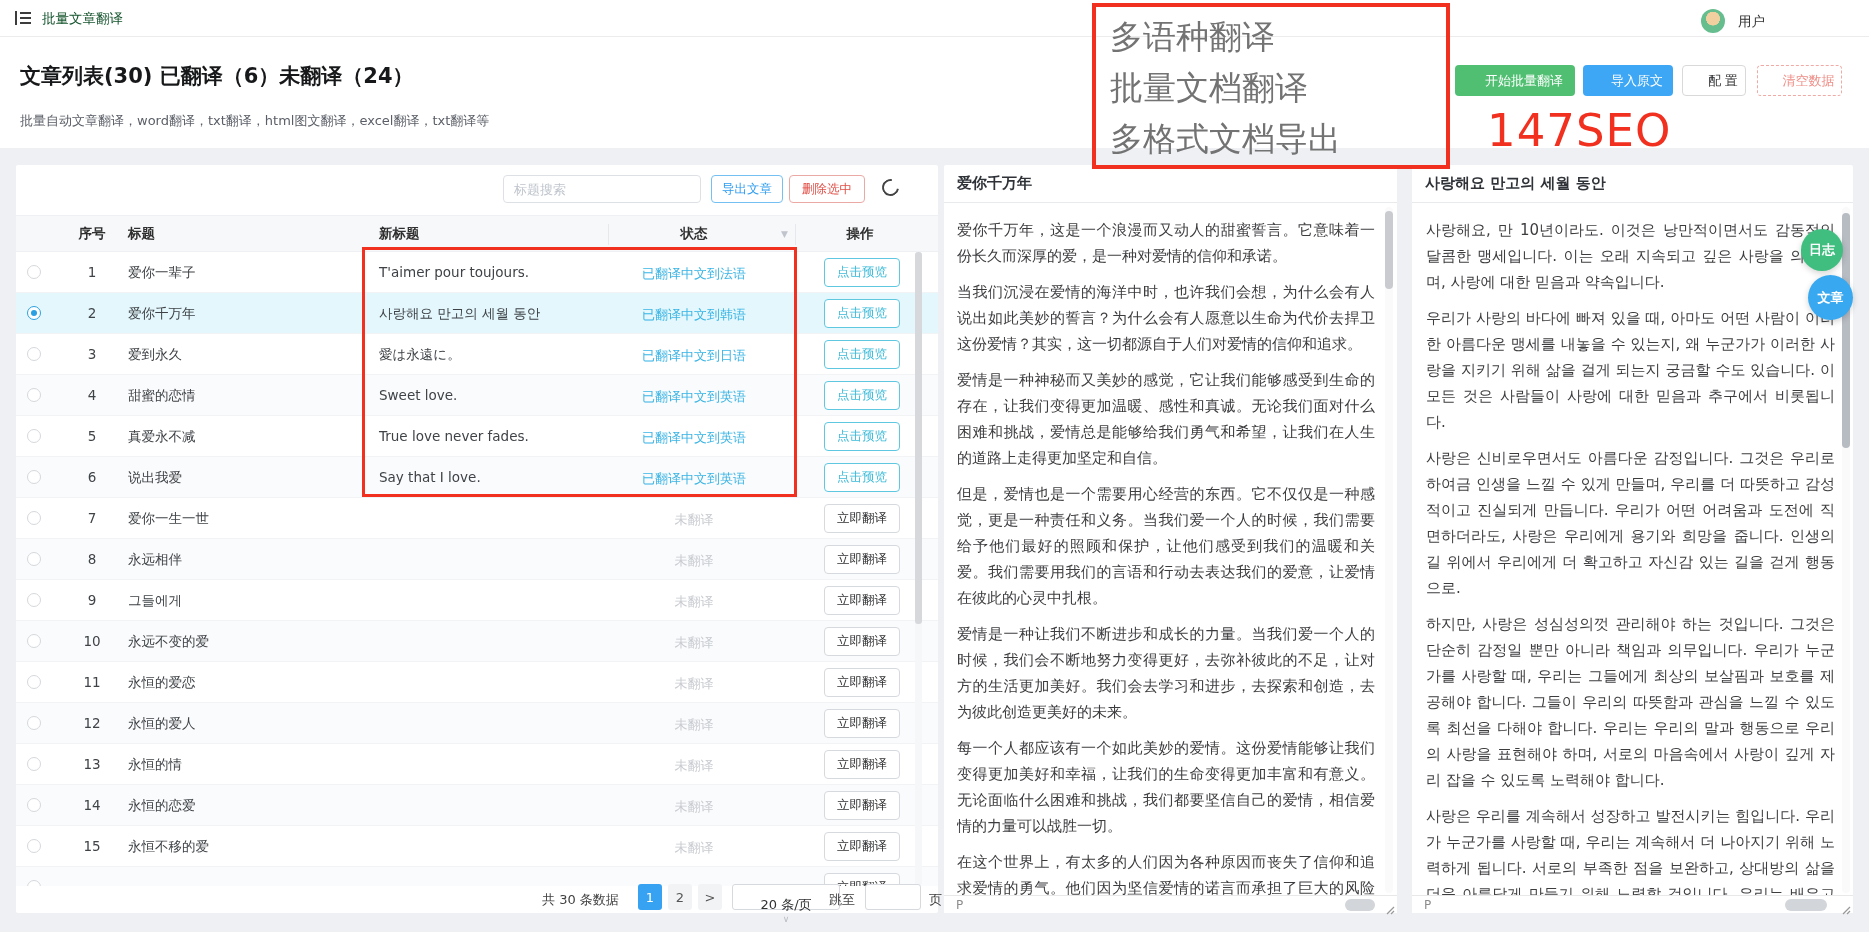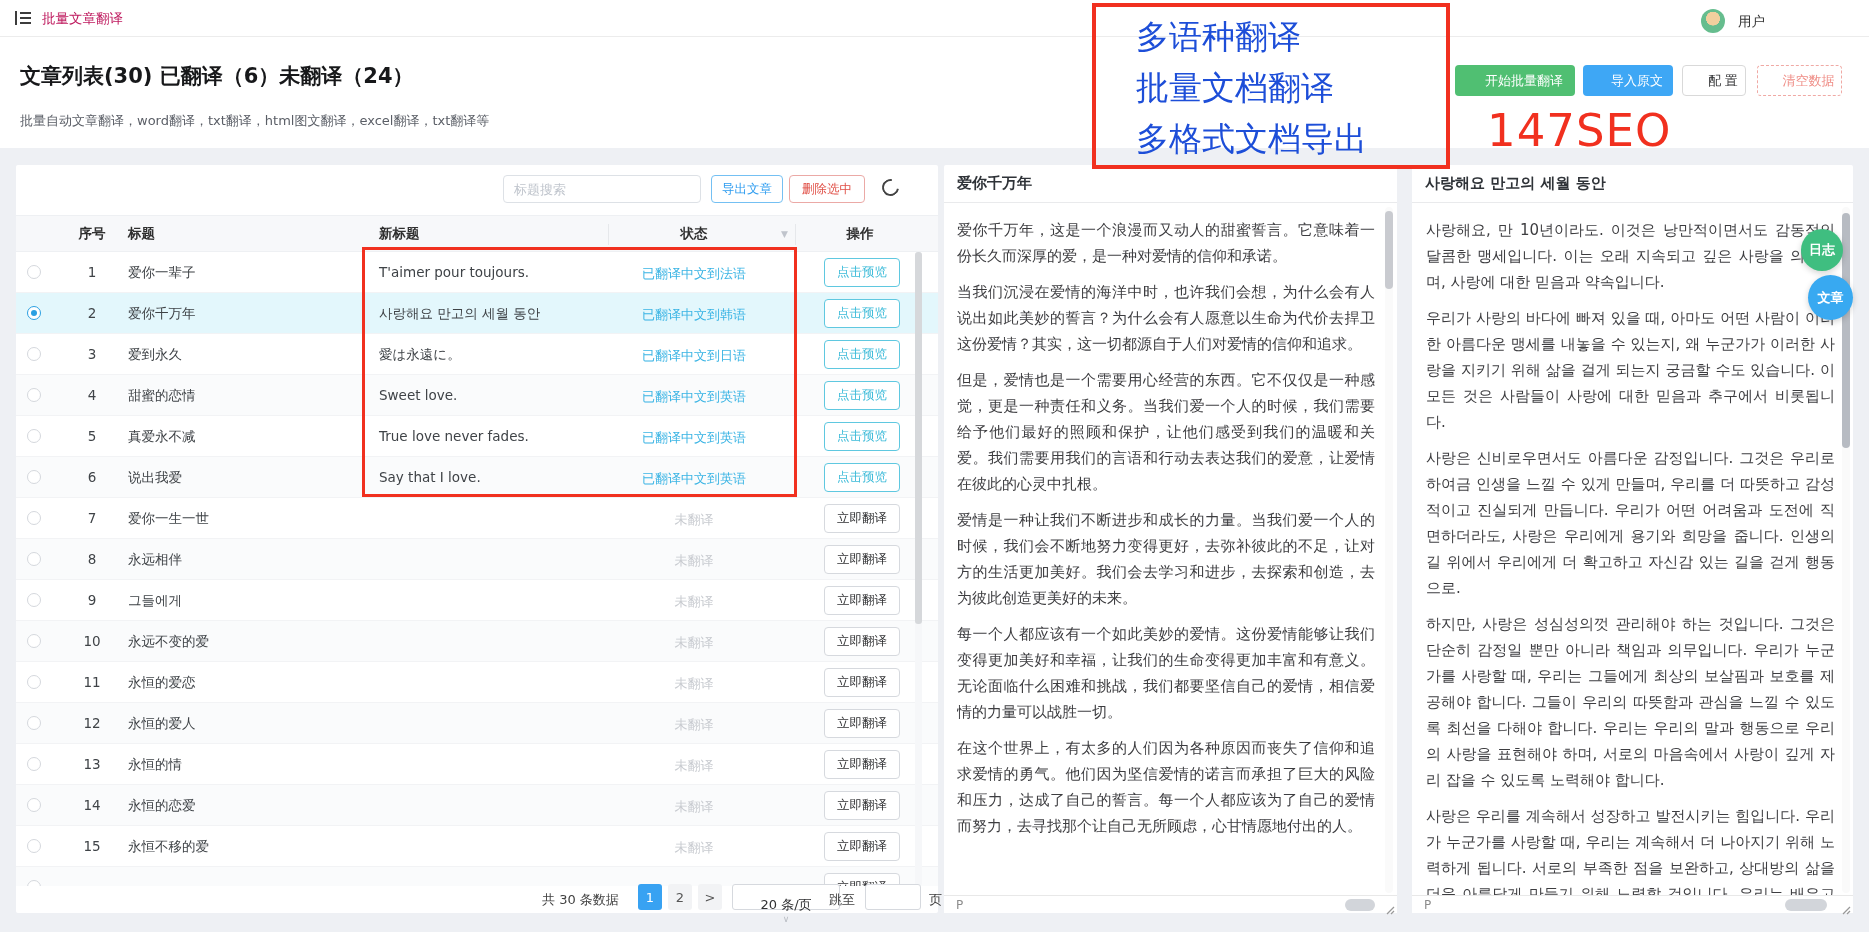--- a/index.html
+++ b/index.html
@@ -8,37 +8,37 @@
     position: relative;
     background: #eef0f4;
     font-family: "DejaVu Sans", "Liberation Sans", sans-serif;
     overflow: hidden;
     color: #303133;
   }
   
   .header-band { position:absolute; left:0; top:0; width:1869px; height:148px; background:#fff; }
   .topbar-border { position:absolute; left:0; top:36px; width:1869px; height:1px; background:#ececec; }
   .fold-icon { position:absolute; left:14px; top:9px; width:18px; height:18px; cursor:pointer; }
-  .topbar-title { position:absolute; left:42px; top:10px; font-size:13.5px; color:#be185d; }
+  .topbar-title { position:absolute; left:42px; top:10px; font-size:13.5px; color:#14532d; }
   .avatar { position:absolute; left:1701px; top:9px; width:24px; height:24px; border-radius:50%;
             background: radial-gradient(circle at 50% 40%, #f2cf9e 0 36%, #66bd8e 38%); border:1px solid #d9ead f0; }
   .user-label { position:absolute; left:1738px; top:13px; font-size:13.5px; color:#333; }
   .page-title { position:absolute; left:20px; top:62px; font-size:21px; font-weight:700; color:#17181a; }
   .page-subtitle { position:absolute; left:20px; top:112px; font-size:13px; color:#5a5e66; }
   
   .hbtn { position:absolute; top:65px; height:31px; border-radius:4px; font-size:13px;
           display:flex; align-items:center; justify-content:center; cursor:pointer; border:none; background:#fff;padding-left:18px; }
   .btn-start  { left:1455px; width:120px; background:#50bf72; color:#fff; }
   .btn-import { left:1583px; width:90px;  background:#3ea7f5; color:#fff; }
   .btn-config { left:1682px; width:64px;  border:1px solid #d9d9d9; color:#303133; }
   .btn-clear  { left:1757px; width:85px;  border:1px dashed #f0a9a4; color:#ef8d86; }
   
   .ann-box { position:absolute; left:1092px; top:3px; width:358px; height:166px; border:4px solid #f1301f;
              z-index:60; padding:4px 0 0 14px; display:flex; flex-direction:column; justify-content:space-around; background:transparent; }
-  .ann-line { font-size:33px; color:#1d4ed8; line-height:50px; white-space:nowrap;margin-left:26px; }
+  .ann-line { font-size:33px; color:#737373; line-height:50px; white-space:nowrap; }
   .brand { position:absolute; left:1487px; top:104px; font-size:45px; color:#f1301f; z-index:60; letter-spacing:1px; }
   
   .card { position:absolute; top:165px; background:#fff; border-radius:2px; }
   .card-list  { left:16px;   width:922px; height:748px; }
   .card-src   { left:944px;  width:453px; height:748px; }
   .card-tgt   { left:1412px; width:441px; height:748px; }
   
   .search-input { position:absolute; left:487px; top:10px; width:198px; height:28px; border:1px solid #dde1e6;
                   border-radius:4px; padding:0 10px; font-size:13px; color:#333; font-family:inherit; }
   .search-input::placeholder { color:#bfc4cc; }
@@ -321,20 +321,21 @@
   <span class="pg pg-jump-label">跳至</span>
   <input class="pg-input" style="">
   <span class="pg pg-unit">页</span>
 </div>
 
 <div class="card card-src">
   <div class="panel-title">爱你千万年</div>
   <div class="panel-body">
       <p>爱你千万年，这是一个浪漫而又动人的甜蜜誓言。它意味着一份长久而深厚的爱，是一种对爱情的信仰和承诺。</p>
       <p>当我们沉浸在爱情的海洋中时，也许我们会想，为什么会有人说出如此美妙的誓言？为什么会有人愿意以生命为代价去捍卫这份爱情？其实，这一切都源自于人们对爱情的信仰和追求。</p>
+      <p>爱情是一种神秘而又美妙的感觉，它让我们能够感受到生命的存在，让我们变得更加温暖、感性和真诚。无论我们面对什么困难和挑战，爱情总是能够给我们勇气和希望，让我们在人生的道路上走得更加坚定和自信。</p>
       <p>但是，爱情也是一个需要用心经营的东西。它不仅仅是一种感觉，更是一种责任和义务。当我们爱一个人的时候，我们需要给予他们最好的照顾和保护，让他们感受到我们的温暖和关爱。我们需要用我们的言语和行动去表达我们的爱意，让爱情在彼此的心灵中扎根。</p>
       <p>爱情是一种让我们不断进步和成长的力量。当我们爱一个人的时候，我们会不断地努力变得更好，去弥补彼此的不足，让对方的生活更加美好。我们会去学习和进步，去探索和创造，去为彼此创造更美好的未来。</p>
       <p>每一个人都应该有一个如此美妙的爱情。这份爱情能够让我们变得更加美好和幸福，让我们的生命变得更加丰富和有意义。无论面临什么困难和挑战，我们都要坚信自己的爱情，相信爱情的力量可以战胜一切。</p>
       <p>在这个世界上，有太多的人们因为各种原因而丧失了信仰和追求爱情的勇气。他们因为坚信爱情的诺言而承担了巨大的风险和压力，达成了自己的誓言。每一个人都应该为了自己的爱情而努力，去寻找那个让自己无所顾虑，心甘情愿地付出的人。</p>
     </div>
   <div class="vscroll">
       <div class="vthumb"></div>
     </div>
   <div class="panel-footer">
     <span class="footer-tag">P</span>

